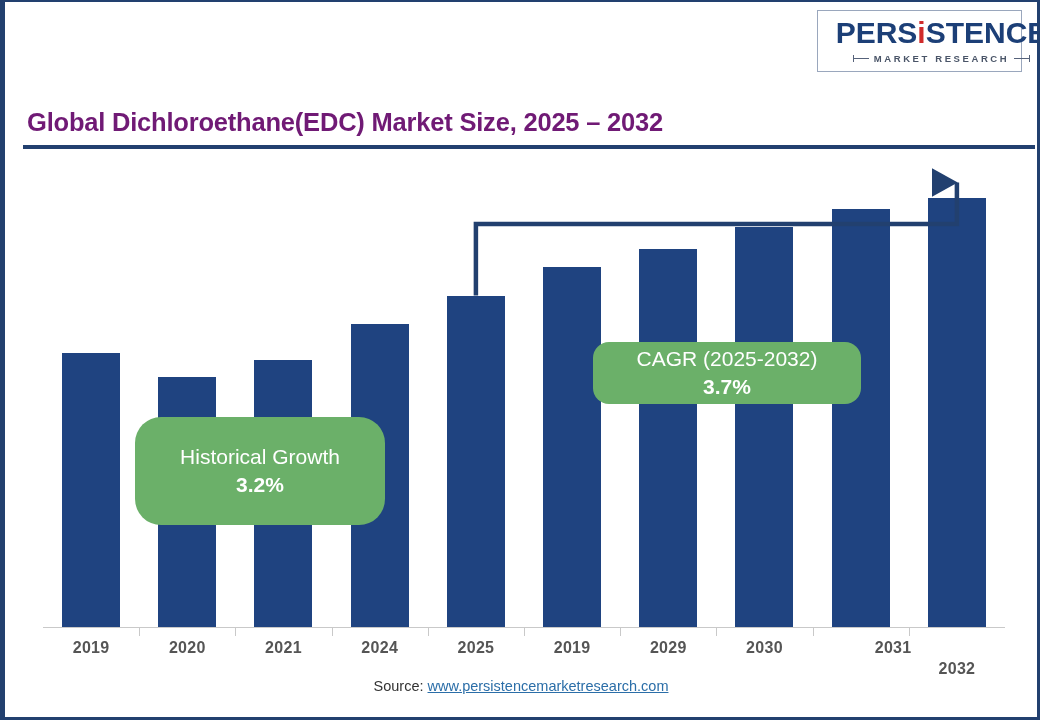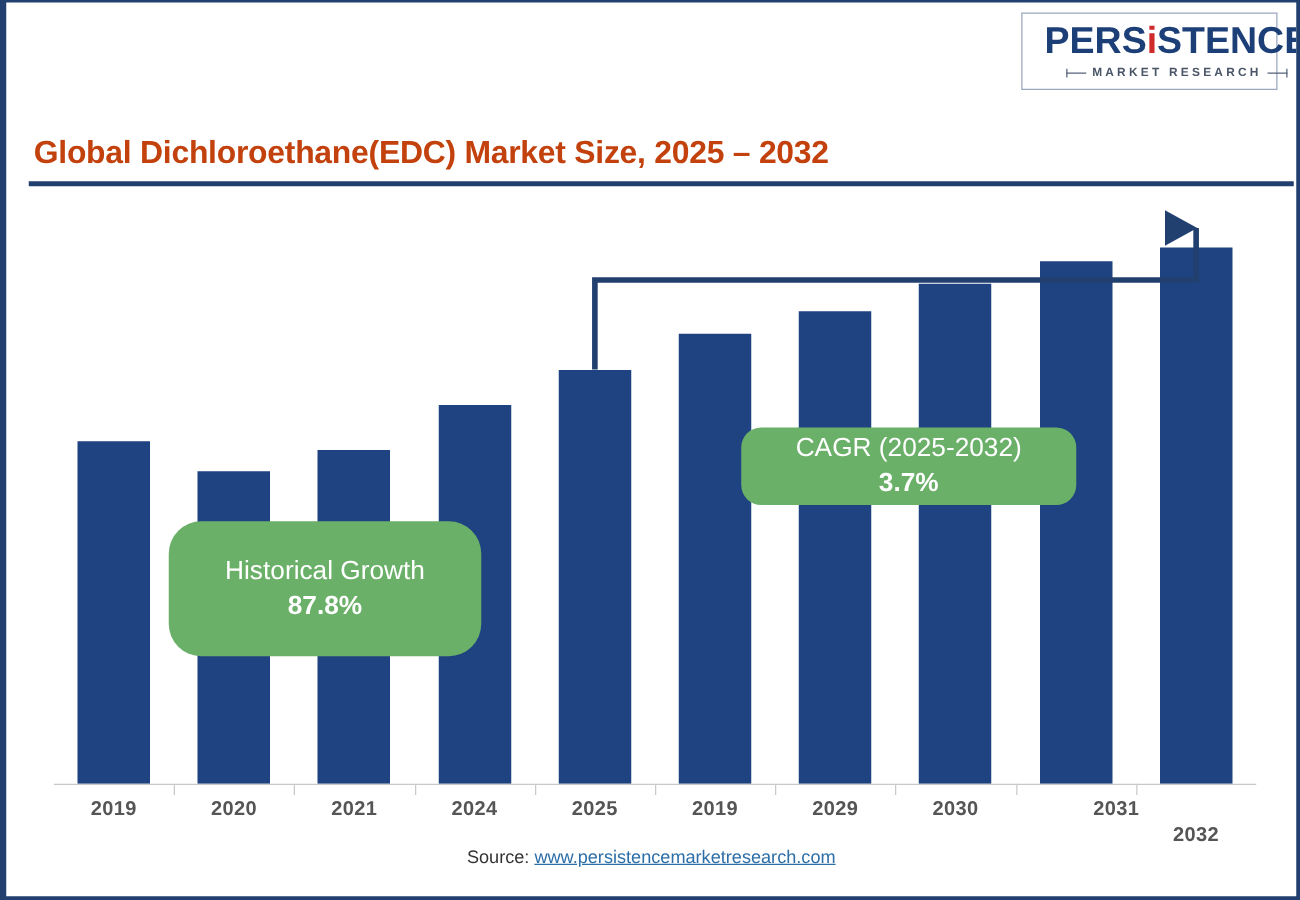--- a/index.html
+++ b/index.html
@@ -77,21 +77,21 @@
     white-space: nowrap;
   }
 
   
   #title {
     position: absolute;
     left: 22px;
     top: 106px;
     font-size: 25.5px;
     font-weight: bold;
-    color: #c2410c;
+    color: #701a75;
     letter-spacing: -0.2px;
     white-space: nowrap;
   }
   #title-rule {
     position: absolute;
     left: 18px;
     top: 143px;
     width: 1012px;
     height: 4px;
     background: #22406f;
@@ -314,21 +314,21 @@
       <path d="M 470.90000000000003 143.60465116279067 L 470.90000000000003 72 L 951.9000000000001 72 L 951.9000000000001 30.395348837209326" fill="none" stroke="#22406f" stroke-width="4.5" marker-end="url(#arrowhead)"></path>
     </svg>
 
     <div class="badge" id="badge-cagr">
       <div class="line">CAGR (2025-2032)</div>
       <div class="value">3.7%</div>
     </div>
 
     <div class="badge" id="badge-historical">
       <div class="line">Historical Growth</div>
-      <div class="value">87.8%</div>
+      <div class="value">3.2%</div>
     </div>
   <div class="axis-tick" style="left: 134.2px;"></div>
       <div class="axis-tick" style="left: 230.4px;"></div>
       <div class="axis-tick" style="left: 326.6px;"></div>
       <div class="axis-tick" style="left: 422.8px;"></div>
       <div class="axis-tick" style="left: 519px;"></div>
       <div class="axis-tick" style="left: 615.2px;"></div>
       <div class="axis-tick" style="left: 711.4px;"></div>
       <div class="axis-tick" style="left: 807.6px;"></div>
       <div class="axis-tick" style="left: 903.8px;"></div>

